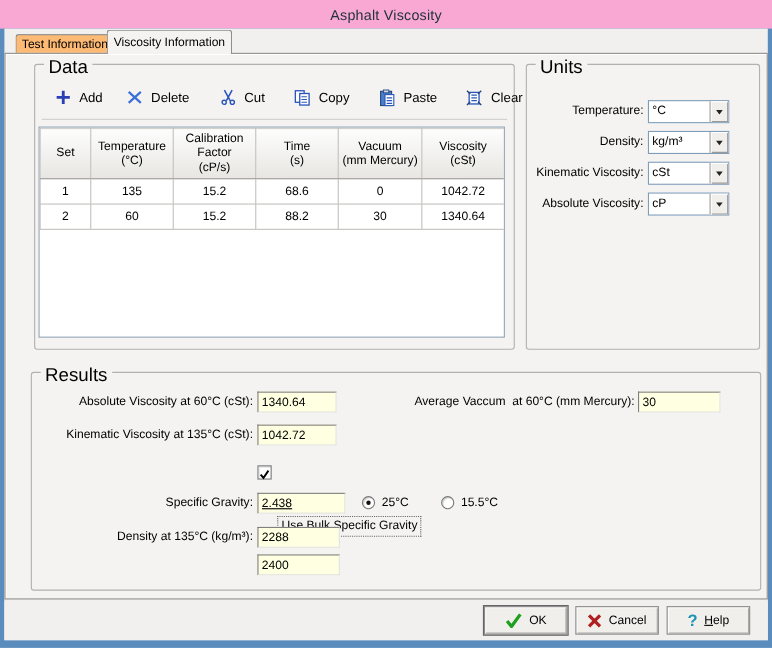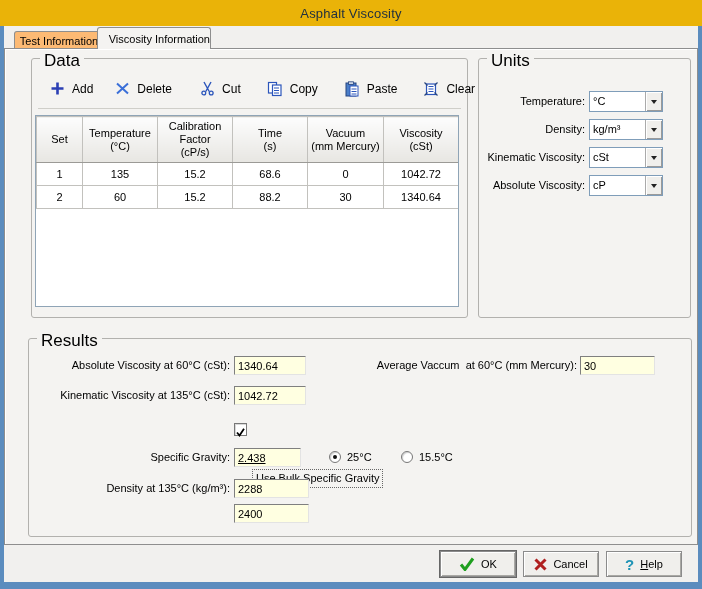--- a/index.html
+++ b/index.html
@@ -1,28 +1,28 @@
 <!DOCTYPE html>
 <html><head>
 <meta charset="utf-8">
 <style>
   * { margin:0; padding:0; box-sizing:border-box; }
   html,body { width:702px; height:589px; font-family:"Liberation Sans", sans-serif; }
   .window { position:relative; width:702px; height:589px; background:#5b8cbe; overflow:hidden; }
-  .titlebar { position:absolute; left:0; top:0; width:702px; height:26px; background:#eab308;
+  .titlebar { position:absolute; left:0; top:0; width:702px; height:26px; background:#f9a8d4;
               display:flex; align-items:center; justify-content:center; }
   .titlebar .title { font-size:13px; color:#22313f; letter-spacing:0.2px; }
   .client { position:absolute; left:4px; top:26px; width:694px; height:556px; background:#f1f0ee; }
 
   
   .tab { position:absolute; font-size:11px; color:#000; background:#efeeec;
          border:1px solid #8e8e8e; border-bottom:none; border-radius:3px 3px 0 0;
          display:flex; align-items:center; justify-content:center; }
   .tab.inactive { left:10px; top:5px; width:90px; height:18px; background:#fdba74; }
-  .tab.active { left:93px; top:1px; width:114px; height:22px; background:#f4f3f1; z-index:3;justify-content:flex-end; }
+  .tab.active { left:93px; top:1px; width:114px; height:22px; background:#f4f3f1; z-index:3; }
 
   .tabpanel { position:absolute; left:0; top:22px; width:694px; height:497px; background:#f4f3f1;
               border:1px solid #8e8e8e; box-shadow: inset 1px 1px 0 #ffffff; z-index:2; }
 
   
   .grp { position:absolute; border:1px solid #b2b1ae; border-radius:3px; }
   .grp > .legend { position:absolute; top:-8px; left:8px; background:#f4f3f1; padding:0 4px;
                    font-size:17px; color:#000; }
 
   
@@ -264,21 +264,21 @@
         <input class="fld" style="left: 205px; top: 47px; width: 72px;" value="1042.72">
 
         <span class="cbox" style="left:205px; top:84px;">
           <svg width="11" height="11" viewBox="0 0 11 11">
             <path d="M2 5.5l2.5 3L9 1.8" stroke="#000" stroke-width="1.8" fill="none"></path>
           </svg>
         </span>
         <span class="cblabel" style="left:223px; top:82px;">Use Bulk Specific Gravity</span>
 
         <span class="rlabel" style="left:0; top:109px; width:201px;">Specific Gravity:</span>
-        <input class="fld" style="left: 205px; top: 109px; width: 67px; text-decoration: underline;" value="2.438">
+        <input class="fld" style="left: 205px; top: 109px; width: 80px; text-decoration: underline;" value="2.438">
 
         <span class="radio selected" style="left:300px; top:112px;">
             <span class="dot"></span>
           </span>
         <span class="radlabel" style="left:318px; top:111px;">25°C</span>
 
         <span class="radio" style="left:372px; top:112px;"></span>
         <span class="radlabel" style="left:390px; top:111px;">15.5°C</span>
 
         <span class="rlabel" style="left:0; top:140px; width:201px;">Density at 135°C (kg/m³):</span>

